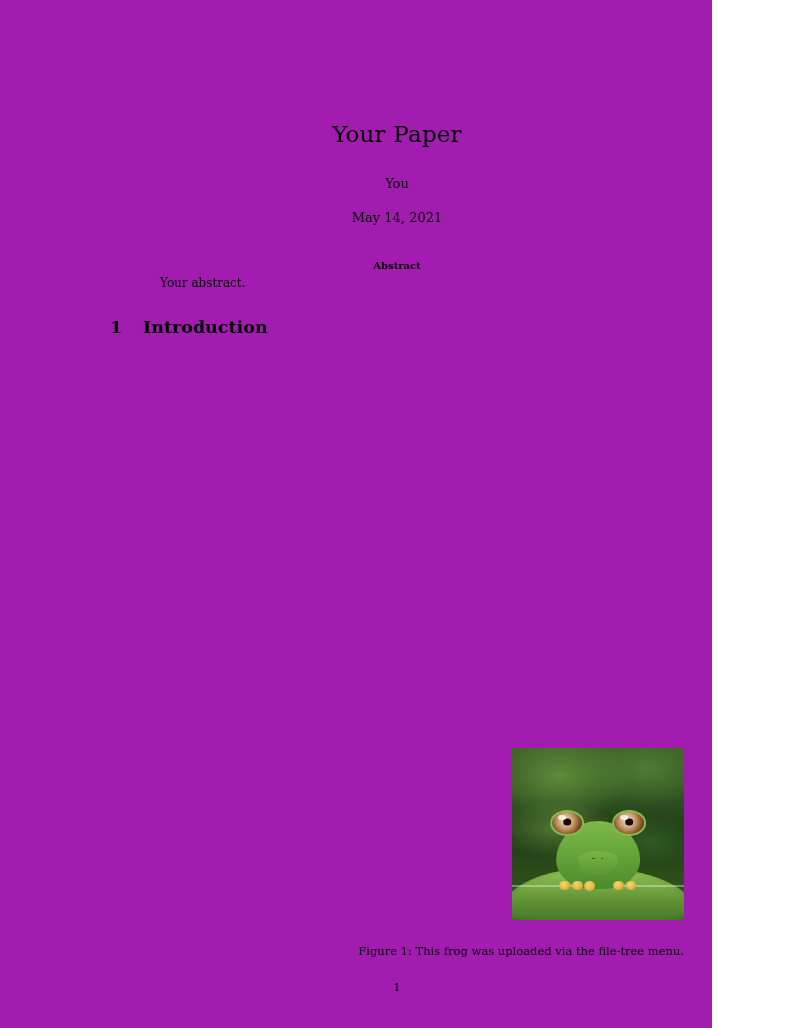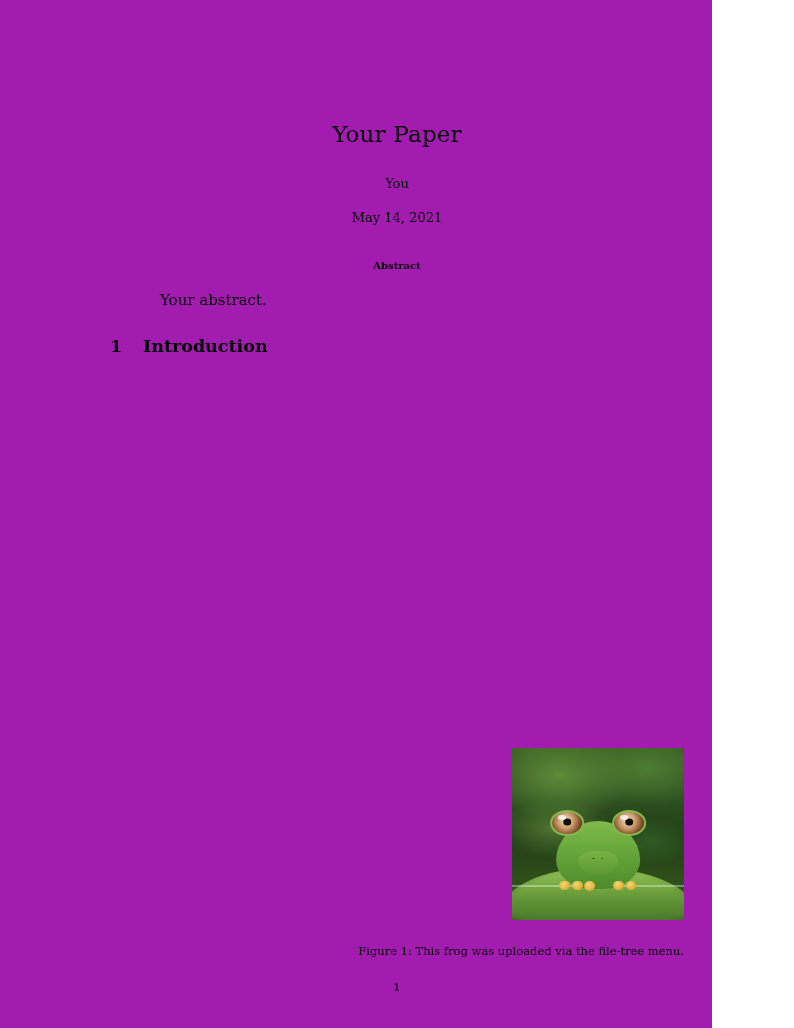--- a/index.html
+++ b/index.html
@@ -47,22 +47,22 @@
     font-size: 13px;
     margin-top: 19px;
   }
   .abstract-heading {
     text-align: center;
     font-size: 10px;
     font-weight: bold;
     margin-top: 35px;
   }
   .abstract-body {
-    font-size: 15px;
-    margin-top: 20px;
+    font-size: 12px;
+    margin-top: 5px;
     padding-left: 50px;
     padding-right: 50px;
     text-align: justify;
   }
   .section-heading {
     margin-top: 27px;
     font-size: 17.5px;
     font-weight: bold;
     display: flex;
     align-items: baseline;

